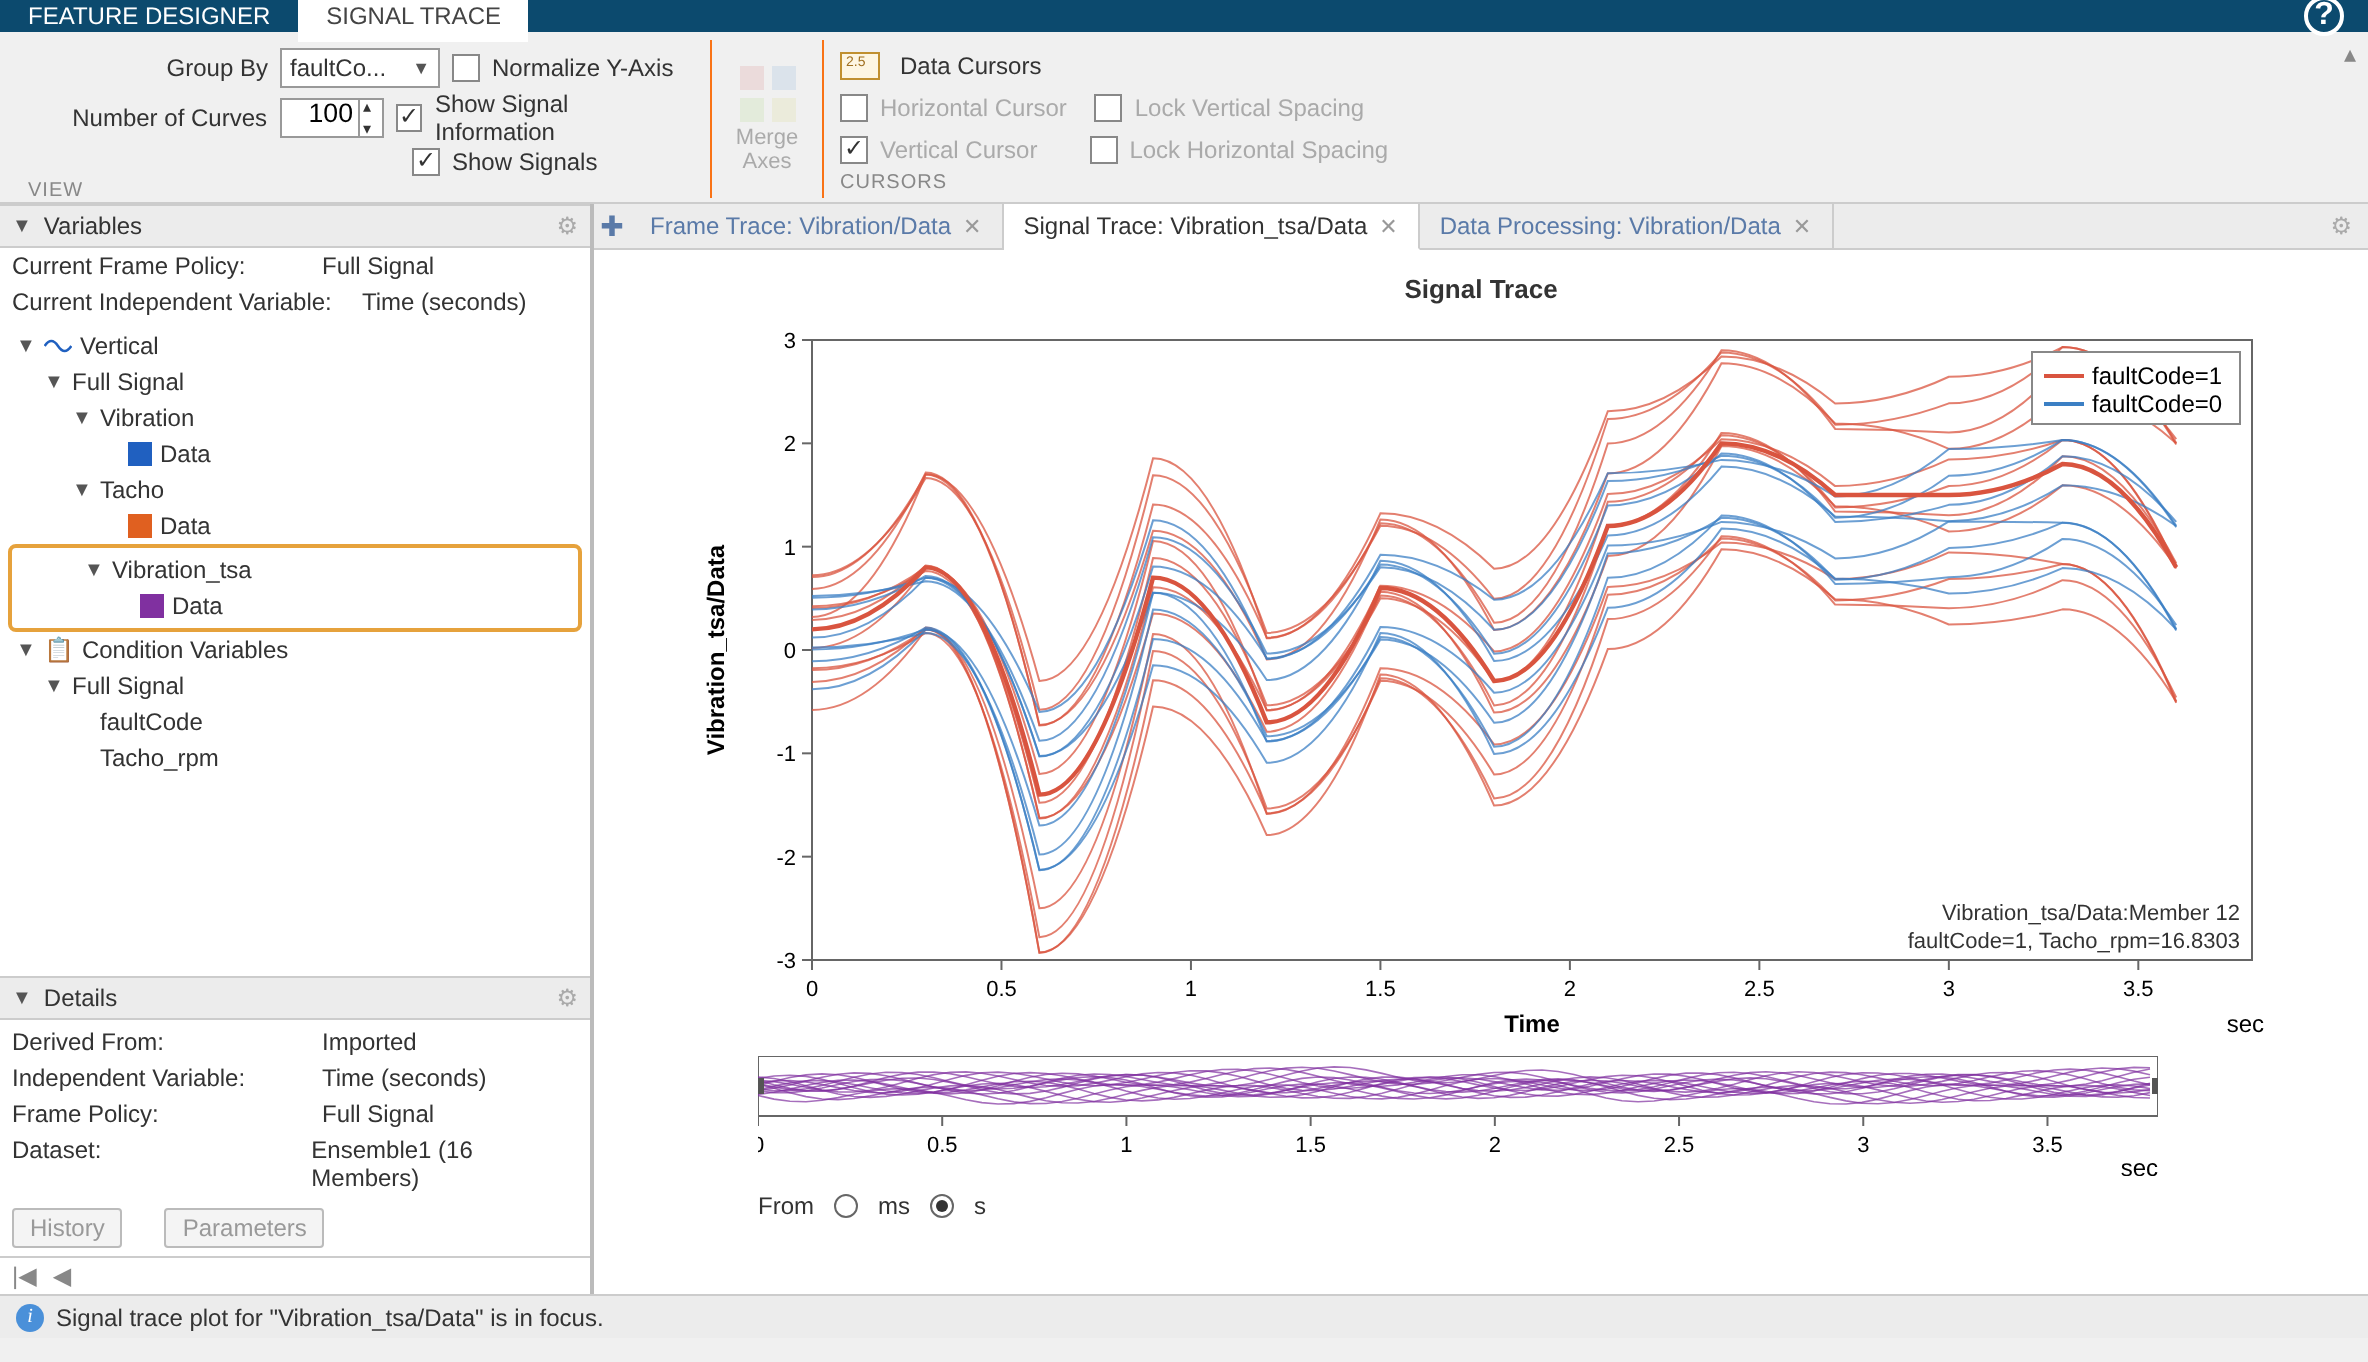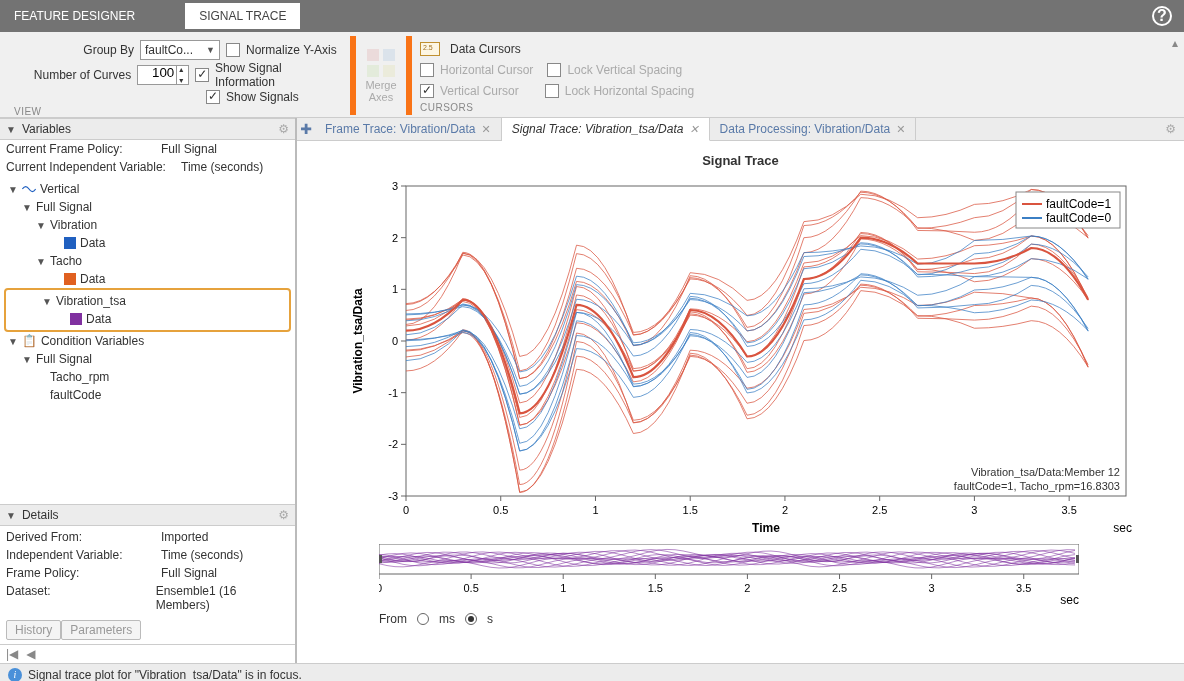--- a/index.html
+++ b/index.html
@@ -1,24 +1,24 @@
 <!DOCTYPE html>
 <html><head>
 <meta charset="utf-8">
 <style>
 * { box-sizing: border-box; margin: 0; padding: 0; font-family: Arial, Helvetica, sans-serif; }
 body { width: 1184px; height: 681px; overflow: hidden; background: #f0f0f0; font-size: 12px; color: #333; }
 
-.tabstrip { background: #737373; display: flex; align-items: center; height: 32px; gap: 36px; }
+.tabstrip { background: #0c4a6e; display: flex; align-items: center; height: 16px; }
 .main-tab { padding: 6px 14px; color: #fff; font-size: 12px; cursor: pointer; }
 .main-tab.active { background: #fff; color: #444; }
 .help-icon { margin-left: auto; margin-right: 12px; color:#fff; font-size:16px; border:2px solid #fff; border-radius:50%; width:20px; height:20px; display:flex; align-items:center; justify-content:center; font-weight:bold;}
 
 .toolstrip { background: #f0f0f0; border-bottom:1px solid #ccc; display:flex; padding:4px 6px 2px 6px; height:86px; }
-.ts-group { display:flex; flex-direction:column; border-right:6px solid #f97316; padding:2px 8px; }
+.ts-group { display:flex; flex-direction:column; border-right:1px solid #f97316; padding:2px 8px; }
 .ts-group.noright { border-right:none; }
 .ts-row { display:flex; align-items:center; gap:6px; margin:2px 0; height:22px; }
 .ts-label { font-size:12px; color:#333; text-align:right; }
 .ts-select { border:1px solid #999; background:#fff; padding:1px 18px 1px 4px; position:relative; width:80px; height:20px; display:inline-flex; align-items:center;}
 .ts-select::after{content:"▼"; position:absolute; right:4px; font-size:9px; color:#555;}
 .ts-input { border:1px solid #999; width:52px; height:20px; text-align:right; padding:1px 14px 6px 2px;}
 .spinner-wrap{position:relative;}
 .spinner-btns{position:absolute; right:1px; top:1px; width:12px; height:18px; border-left:1px solid #999;}
 .spinner-btns::before{content:"▴"; position:absolute; top:-1px; left:2px; font-size:8px;}
 .spinner-btns::after{content:"▾"; position:absolute; bottom:-1px; left:2px; font-size:8px;}
@@ -46,30 +46,30 @@
 .tw{display:inline-block;}
 .tree-arrow { width:10px; font-size:10px; color:#555; text-align:center; cursor:pointer;}
 .sig-icon { width:14px; height:10px; display:inline-block;}
 .sq-blue{ width:12px; height:12px; background:#2060c0;}
 .sq-orange{ width:12px; height:12px; background:#e06020;}
 .sq-purple{ width:12px; height:12px; background:#8030a0;}
 .clip-icon{ color:#5a7aa8; font-size:12px;}
 .highlighted-group { border:2px solid #e6a23c; border-radius:4px; margin:0 4px; padding:2px 0;}
 
 .details-body{ padding:2px 0;}
-.details-btns { padding:4px 6px; display:flex; gap:0;}
+.details-btns { padding:4px 6px; display:flex; gap:21px;}
 .btn-small { border:1px solid #bbb; background:#f4f4f4; color:#999; padding:2px 8px; border-radius:2px; font-size:12px;}
 
 .nav-footer{ border-top:1px solid #ccc; padding:2px 6px; color:#888; display:flex; gap:8px; font-size:12px;}
 
 .center-panel { flex:1; display:flex; flex-direction:column; background:#fff;}
 .doc-tabs { display:flex; background:#ececec; border-bottom:1px solid #ccc; align-items:center;}
 .doc-tabs .newplot{ width:18px; text-align:center; color:#5a7aa8; font-size:14px; cursor:pointer;}
 .doc-tab { padding:4px 10px; border-right:1px solid #ccc; color:#5a7aa8; position:relative; cursor:pointer; background:#ececec;}
-.doc-tab.active { background:#fff; color:#333; border-bottom:1px solid #fff; margin-bottom:-1px;font-style:italic;}
+.doc-tab.active { background:#fff; color:#333; border-bottom:1px solid #fff; margin-bottom:-1px;}
 .doc-tab .x{ color:#999; margin-left:6px; font-size:11px;}
 .doc-tabs .gear{ margin-left:auto; padding:0 8px; color:#aaa;}
 
 .plot-area { flex:1; position:relative; background:#fff; padding:8px 12px;}
 .plot-title { text-align:center; font-weight:bold; font-size:13px; margin:4px 0 8px;}
 svg.main-chart { display:block; margin:0 auto;}
 .axis-line{ stroke:#666; stroke-width:1;}
 .legend-box{ fill:#fff; stroke:#888;}
 .legend-text{ font-size:12px;}
 .annot{ font-size:11px; fill:#333;}
@@ -218,25 +218,25 @@
           <span class="clip-icon">📋</span>
           <span>Condition Variables</span>
         </div>
       <div class="tree-row">
           <span class="tw" style="width:14px"></span>
           <span class="tree-arrow">▼</span>
           <span>Full Signal</span>
         </div>
       <div class="tree-row">
           <span class="tw" style="width:42px"></span>
+          <span>faultCode</span>
+        </div>
+      <div class="tree-row">
+          <span class="tw" style="width:42px"></span>
           <span>Tacho_rpm</span>
-        </div>
-      <div class="tree-row">
-          <span class="tw" style="width:42px"></span>
-          <span>faultCode</span>
         </div>
     </div>
 
     <div class="panel-header">
       <span class="tri">▼</span>
       <span class="title">Details</span>
       <span class="gear">⚙</span>
     </div>
     <div class="details-body">
       <div class="kv-row">

